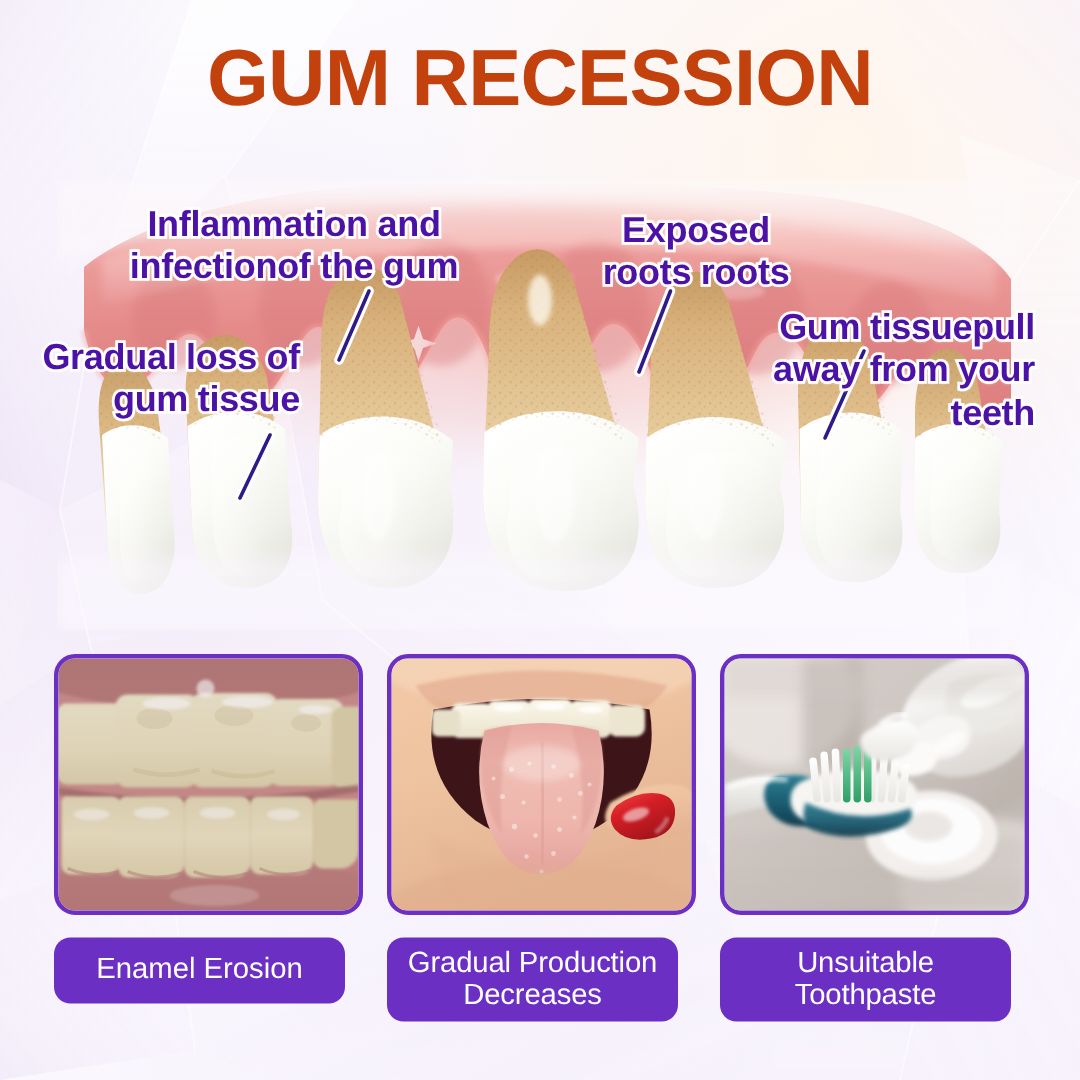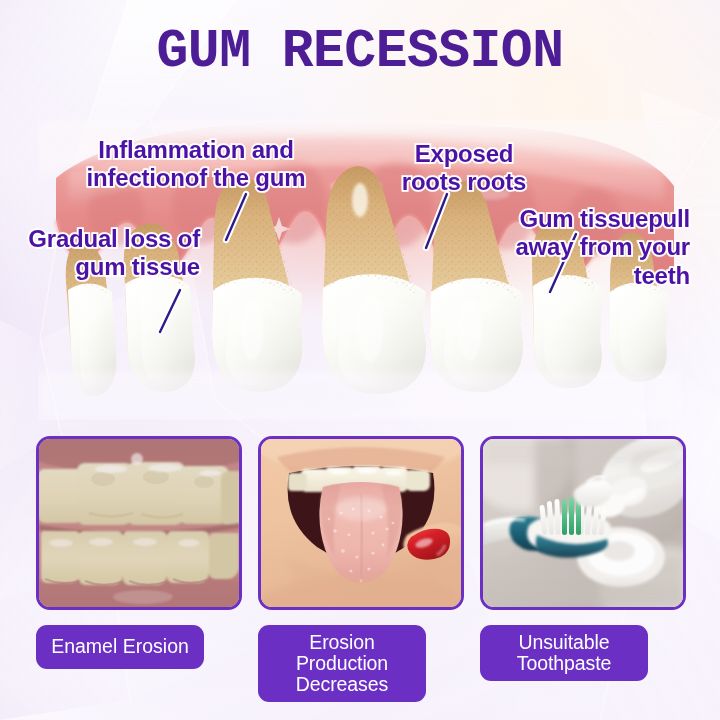--- a/index.html
+++ b/index.html
@@ -39,22 +39,21 @@
   .title {
     position: absolute;
     left: 0;
     top: 26px;
     width: 720px;
     text-align: center;
     font-size: 53px;
     line-height: 1;
     font-weight: 800;
     letter-spacing: -0.5px;
-    color: #4c1d95;
-    font-family: Liberation Mono, monospace;
+    color: #c2410c;
   }
 
   
   .illustration {
     position: absolute;
     left: 38px;
     top: 120px;
     width: 644px;
     height: 300px;
   }
@@ -108,21 +107,21 @@
     height: 168px;
     border: 3px solid #6b2fc4;
     border-radius: 14px;
     overflow: hidden;
     background: #efe7f6;
   }
   .photo-art { position: absolute; inset: 0; width: 100%; height: 100%; display:block; }
 
   .card-label {
     margin-top: 15px;
-    width: 168px;
+    width: 194px;
     min-height: 44px;
     background: #6b2fc4;
     border-radius: 11px;
     color: #ffffff;
     display: flex;
     align-items: center;
     justify-content: center;
     text-align: center;
     font-size: 19.5px;
     line-height: 1.08;
@@ -616,21 +615,21 @@
           <g>
             <path d="M146,96 q16,-10 34,-12 q22,-2 24,14 q2,16 -20,22 q-22,6 -36,-4 q-10,-8 -2,-20 z" fill="url(#skin2)" filter="url(#b2)"></path>
             <path d="M150,98 q14,-10 28,-8 q12,2 11,14 q-1,13 -16,16 q-16,3 -24,-6 q-6,-8 1,-16 z" fill="url(#nail2)"></path>
             <ellipse cx="163" cy="104" rx="9" ry="4" fill="#ffffff" opacity=".55" transform="rotate(-18 163 104)" filter="url(#b2)"></ellipse>
             <path d="M176,116 q6,-4 8,-10" stroke="#ffffff" stroke-opacity=".35" stroke-width="3" fill="none" filter="url(#b2)"></path>
           </g>
 
           <path d="M26,118 q74,36 150,4 q-6,30 -34,46 h-84 q-26,-18 -32,-50 z" fill="#e3b191" opacity=".35" filter="url(#b2s)"></path>
         </svg>
       </div>
-      <div class="card-label">Erosion Production
+      <div class="card-label">Gradual Production
 Decreases</div>
     </div>
 
     <div class="card card-3">
       <div class="card-photo">
         <svg class="photo-art" viewBox="0 0 200 168" preserveAspectRatio="xMidYMid slice">
           <defs>
             <linearGradient id="bg3" x1="0" y1="0" x2="1" y2="1">
               <stop offset="0" stop-color="#d9d3cd"></stop>
               <stop offset=".4" stop-color="#cfc8c3"></stop>

